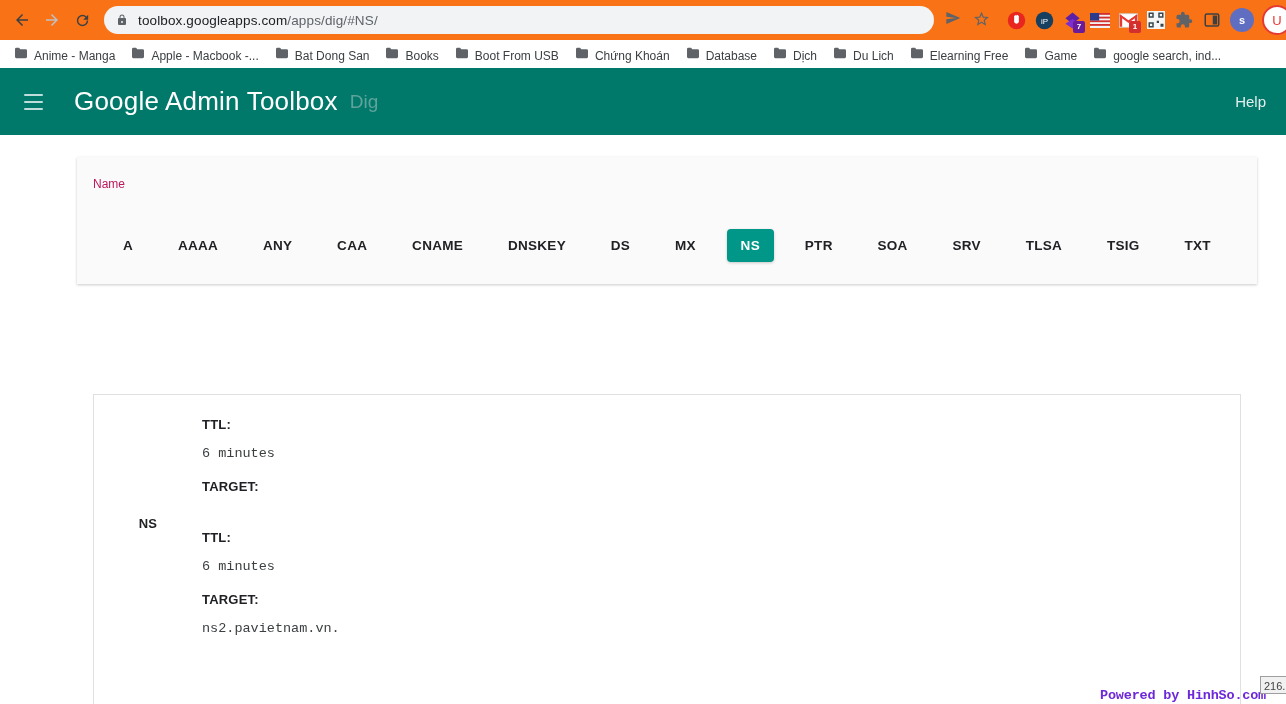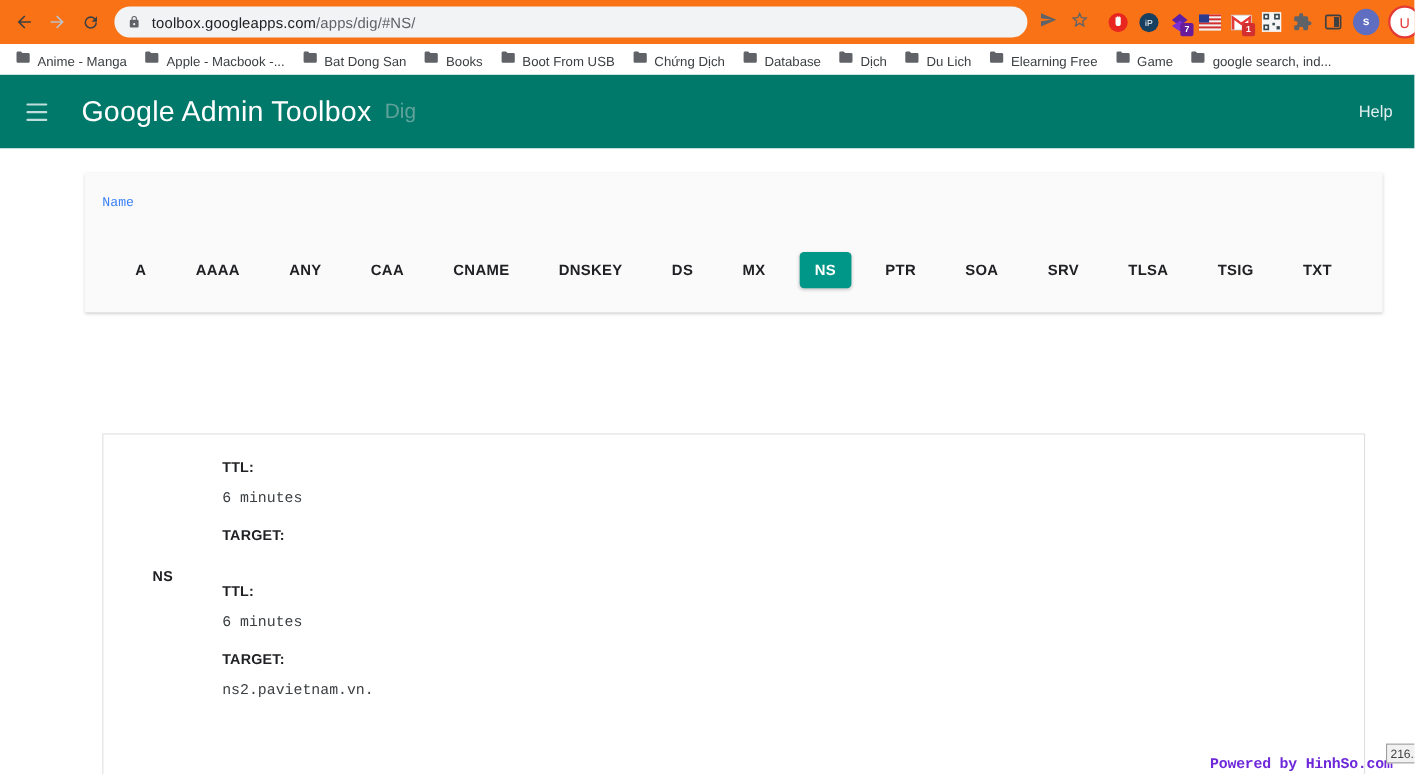--- a/index.html
+++ b/index.html
@@ -234,24 +234,23 @@
     top: 22px;
     width: 1180px;
     background: #fafafa;
     box-shadow: 0 1px 3px rgba(0,0,0,0.14), 0 1px 2px rgba(0,0,0,0.08);
     padding: 20px 16px 22px 16px;
   }
 
   .field-wrap { padding: 0 0 0 0; margin: 0 0 0 0; }
   .field-label {
     font-size: 12px;
-    color: #3b82f6;
+    color: #be185d;
     margin-bottom: 4px;
     padding-left: 0px;
-    font-family: Liberation Mono, monospace;
   }
   .field-input {
     width: 100%;
     border: none;
     border-bottom: 1px solid #dcdcdc;
     background: transparent;
     font-family: "Liberation Sans", sans-serif;
     font-size: 18px;
     color: #3c4043;
     padding: 0 0 8px 0;
@@ -512,21 +511,21 @@
   <div class="bookmark">
     <span class="folder-icon"><svg width="14" height="12" viewBox="0 0 16 14">
           <path d="M1 2.5A1.5 1.5 0 012.5 1h3.2l1.5 1.6h6.3A1.5 1.5 0 0115 4.1v7.4A1.5 1.5 0 0113.5 13h-11A1.5 1.5 0 011 11.5z" fill="#5f6368"></path>
         </svg></span>
     <span class="bookmark-label">Boot From USB</span>
   </div>
   <div class="bookmark">
     <span class="folder-icon"><svg width="14" height="12" viewBox="0 0 16 14">
           <path d="M1 2.5A1.5 1.5 0 012.5 1h3.2l1.5 1.6h6.3A1.5 1.5 0 0115 4.1v7.4A1.5 1.5 0 0113.5 13h-11A1.5 1.5 0 011 11.5z" fill="#5f6368"></path>
         </svg></span>
-    <span class="bookmark-label">Chứng Dịch</span>
+    <span class="bookmark-label">Chứng Khoán</span>
   </div>
   <div class="bookmark">
     <span class="folder-icon"><svg width="14" height="12" viewBox="0 0 16 14">
           <path d="M1 2.5A1.5 1.5 0 012.5 1h3.2l1.5 1.6h6.3A1.5 1.5 0 0115 4.1v7.4A1.5 1.5 0 0113.5 13h-11A1.5 1.5 0 011 11.5z" fill="#5f6368"></path>
         </svg></span>
     <span class="bookmark-label">Database</span>
   </div>
   <div class="bookmark">
     <span class="folder-icon"><svg width="14" height="12" viewBox="0 0 16 14">
           <path d="M1 2.5A1.5 1.5 0 012.5 1h3.2l1.5 1.6h6.3A1.5 1.5 0 0115 4.1v7.4A1.5 1.5 0 0113.5 13h-11A1.5 1.5 0 011 11.5z" fill="#5f6368"></path>

